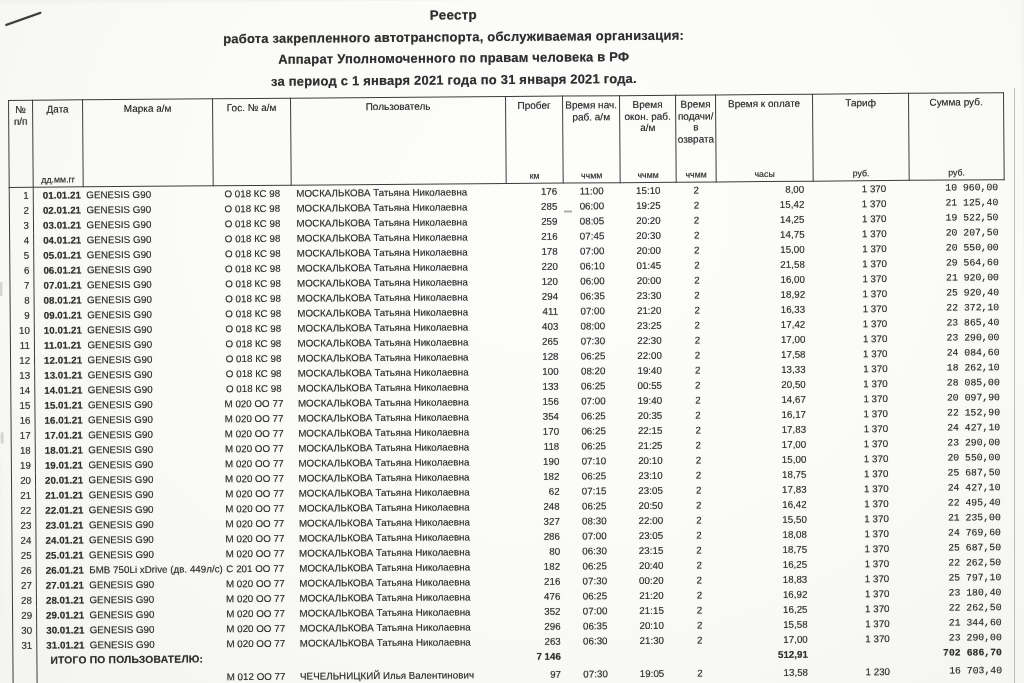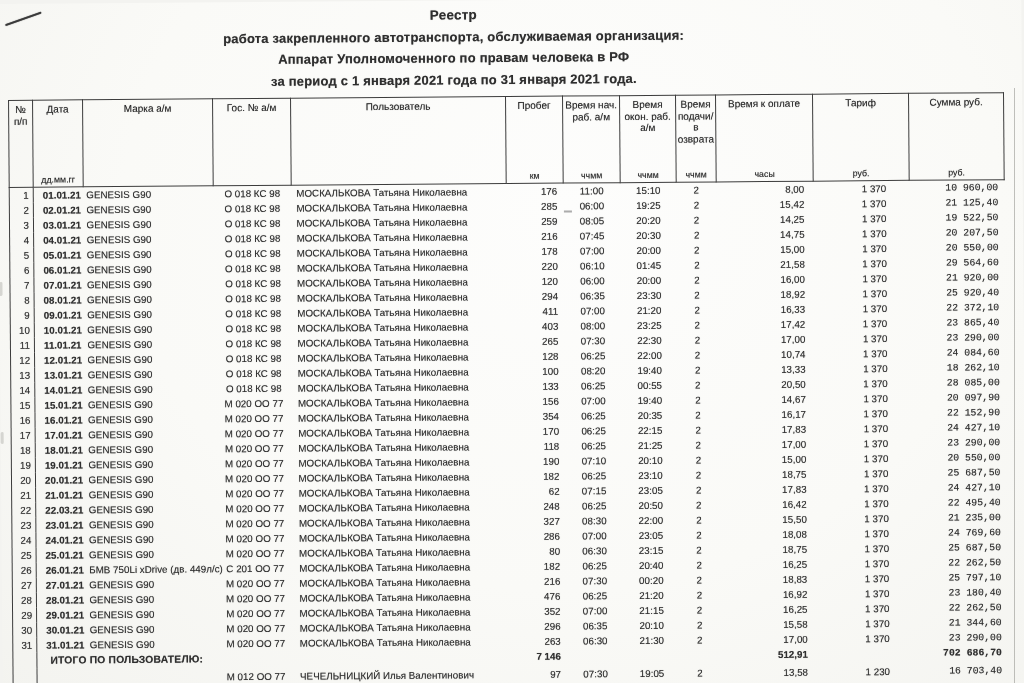--- a/index.html
+++ b/index.html
@@ -359,21 +359,21 @@
         <tr>
           <td class="c-num">12</td>
           <td class="c-date">12.01.21</td>
           <td class="c-brand">GENESIS G90</td>
           <td class="c-plate">О 018 КС 98</td>
           <td class="c-user">МОСКАЛЬКОВА Татьяна Николаевна</td>
           <td class="c-km">128</td>
           <td class="c-start">06:25</td>
           <td class="c-end">22:00</td>
           <td class="c-delivery">2</td>
-          <td class="c-hours">10,74</td>
+          <td class="c-hours">17,58</td>
           <td class="c-tariff">1 370</td>
           <td class="c-sum">24 084,60</td>
         </tr>
         <tr>
           <td class="c-num">13</td>
           <td class="c-date">13.01.21</td>
           <td class="c-brand">GENESIS G90</td>
           <td class="c-plate">О 018 КС 98</td>
           <td class="c-user">МОСКАЛЬКОВА Татьяна Николаевна</td>
           <td class="c-km">100</td>
@@ -491,21 +491,21 @@
           <td class="c-km">62</td>
           <td class="c-start">07:15</td>
           <td class="c-end">23:05</td>
           <td class="c-delivery">2</td>
           <td class="c-hours">17,83</td>
           <td class="c-tariff">1 370</td>
           <td class="c-sum">24 427,10</td>
         </tr>
         <tr>
           <td class="c-num">22</td>
-          <td class="c-date">22.03.21</td>
+          <td class="c-date">22.01.21</td>
           <td class="c-brand">GENESIS G90</td>
           <td class="c-plate">М 020 ОО 77</td>
           <td class="c-user">МОСКАЛЬКОВА Татьяна Николаевна</td>
           <td class="c-km">248</td>
           <td class="c-start">06:25</td>
           <td class="c-end">20:50</td>
           <td class="c-delivery">2</td>
           <td class="c-hours">16,42</td>
           <td class="c-tariff">1 370</td>
           <td class="c-sum">22 495,40</td>

